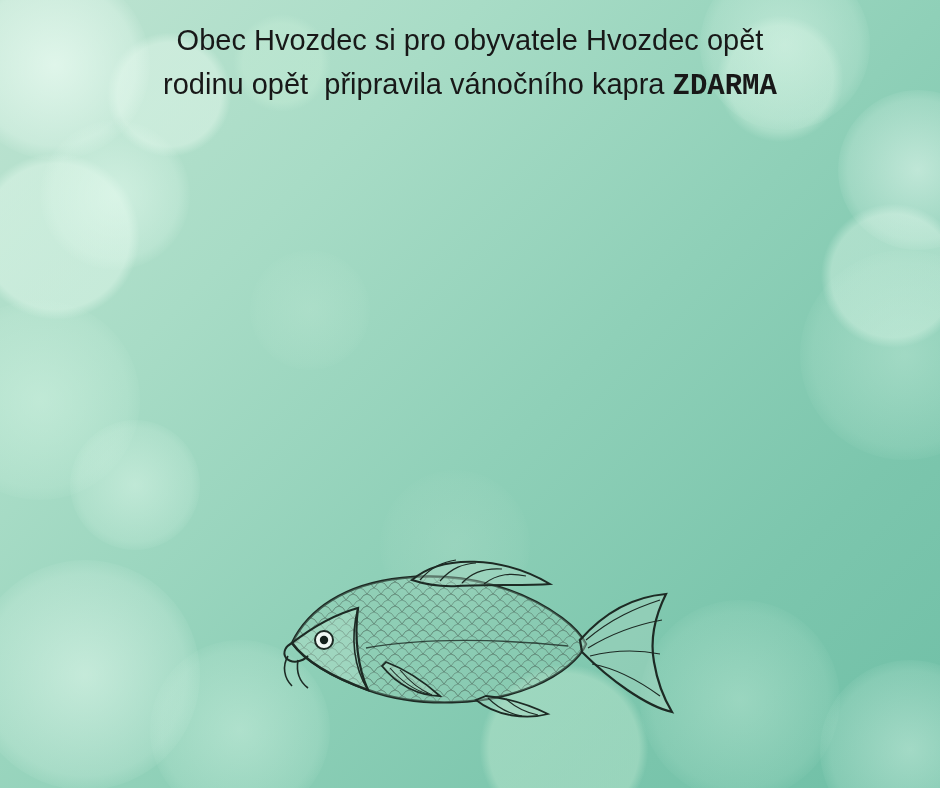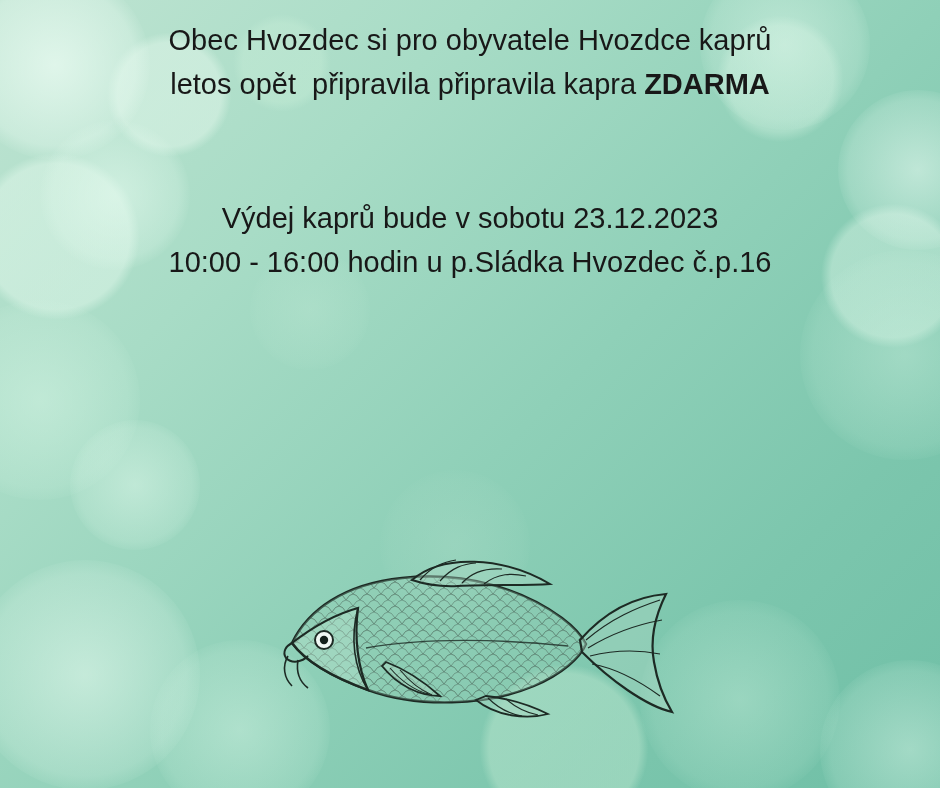--- a/index.html
+++ b/index.html
@@ -44,20 +44,21 @@
   }
 
   .line {
     font-size: 29px;
     line-height: 44px;
     color: #181818;
     white-space: pre-wrap;
   }
   .line b, .strong {
     font-weight: bold;
+    font-family: Liberation Mono, monospace;
   }
   .block {
     margin: 0;
   }
   .gap-small { height: 46px; }
   .gap-mid   { height: 44px; }
 
   .fish-wrap {
     position: absolute;
     left: 262px;
@@ -85,33 +86,29 @@
     <div class="bokeh" style="left:800px;top:250px;width:210px;height:210px;background:radial-gradient(circle,rgba(210,243,226,0.4) 0%,rgba(210,243,226,0.15) 62%,rgba(210,243,226,0) 74%);"></div>
     <div class="bokeh" style="left:640px;top:600px;width:200px;height:200px;background:radial-gradient(circle,rgba(200,238,219,0.42) 0%,rgba(200,238,219,0.16) 62%,rgba(200,238,219,0) 74%);"></div>
     <div class="bokeh" style="left:820px;top:660px;width:180px;height:180px;background:radial-gradient(circle,rgba(222,248,234,0.45) 0%,rgba(222,248,234,0.18) 62%,rgba(222,248,234,0) 74%);"></div>
     <div class="bokeh" style="left:380px;top:470px;width:150px;height:150px;background:radial-gradient(circle,rgba(176,222,202,0.35) 0%,rgba(176,222,202,0.12) 62%,rgba(176,222,202,0) 74%);"></div>
     <div class="bokeh" style="left:250px;top:250px;width:120px;height:120px;background:radial-gradient(circle,rgba(196,235,215,0.3) 0%,rgba(196,235,215,0.1) 62%,rgba(196,235,215,0) 74%);"></div>
   </div>
 
   <div class="content">
 
     <div class="block">
-      <div class="line">Obec Hvozdec si pro obyvatele Hvozdce kaprů</div>
-      <div class="line"><span>letos opět  připravila připravila kapra </span><b>ZDARMA</b></div>
+      <div class="line">Obec Hvozdec si pro obyvatele Hvozdec opět</div>
+      <div class="line"><span>rodinu opět  připravila vánočního kapra </span><b>ZDARMA</b></div>
     </div>
 
     <div class="gap-small"></div>
 
 
     <div class="gap-mid"></div>
 
-    <div class="block">
-      <div class="line">Výdej kaprů bude v sobotu 23.12.2023</div>
-      <div class="line">10:00 - 16:00 hodin u p.Sládka Hvozdec č.p.16</div>
-    </div>
 
   </div>
 
   <div class="fish-wrap">
     <svg width="420" height="190" viewBox="0 0 420 190" xmlns="http://www.w3.org/2000/svg" aria-hidden="true">
       <defs>
         <pattern id="scales" width="14" height="12" patternUnits="userSpaceOnUse">
           <path d="M0 12 Q7 0 14 12" fill="none" stroke="#2c3a33" stroke-width="0.9" opacity="0.75"></path>
           <path d="M-7 6 Q0 -6 7 6" fill="none" stroke="#2c3a33" stroke-width="0.9" opacity="0.55"></path>
           <path d="M7 6 Q14 -6 21 6" fill="none" stroke="#2c3a33" stroke-width="0.9" opacity="0.55"></path>

